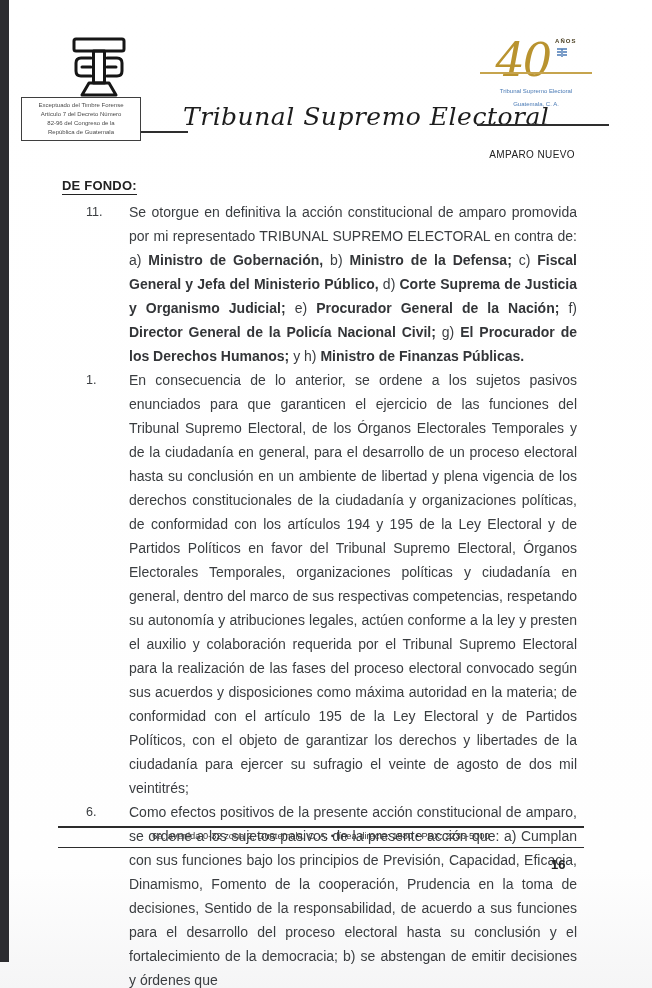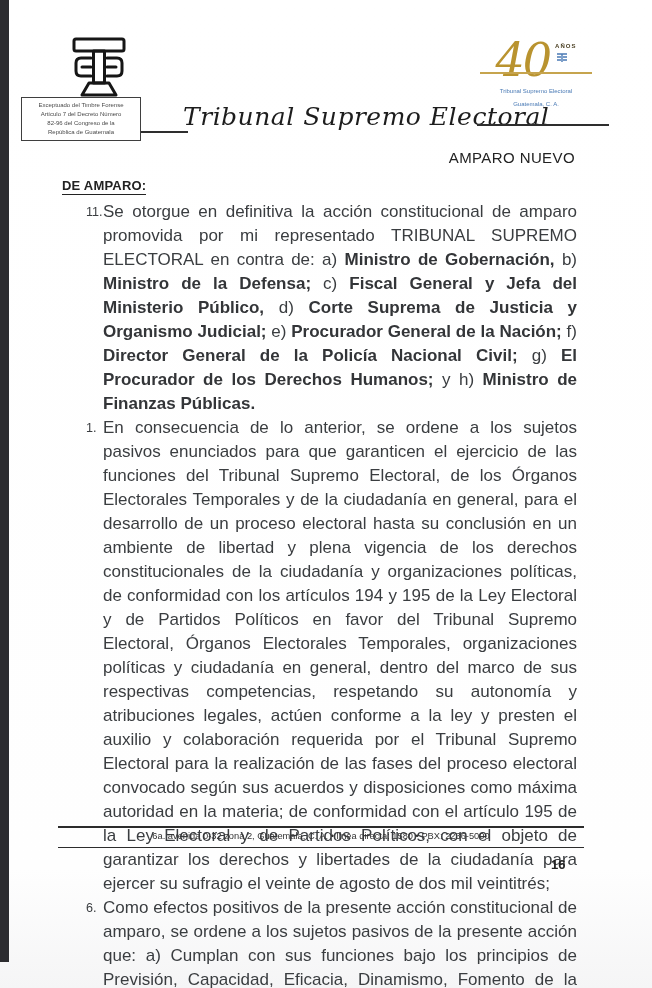--- a/index.html
+++ b/index.html
@@ -20,41 +20,41 @@
     display:flex;flex-direction:column;justify-content:center;background:#fff;
   }
   .rule-left{position:absolute;left:141px;top:131px;width:47px;height:2px;background:#2e2e2e;}
   .rule-right{position:absolute;left:477px;top:124px;width:132px;height:2px;background:#2e2e2e;}
   .script-title{
     position:absolute;left:183px;top:102px;width:294px;text-align:center;
     font-family:"DejaVu Serif",serif;font-style:italic;font-size:25px;
     letter-spacing:.5px;color:#1d1d1d;white-space:nowrap;
   }
   .anniv{position:absolute;left:474px;top:38px;width:124px;text-align:center;}
-  .anniv-row{display:flex;align-items:center;justify-content:center;gap:5px;position:relative;}
+  .anniv-row{display:flex;align-items:flex-start;justify-content:center;gap:5px;position:relative;}
   .num40{font-family:"DejaVu Serif",serif;font-style:italic;font-size:46px;line-height:44px;color:#b9932f;letter-spacing:-2px;}
   .anniv-side{display:flex;flex-direction:column;align-items:flex-start;gap:1px;margin-bottom:9px;}
   .anos{font-size:6px;font-weight:bold;letter-spacing:1px;color:#4a3f22;}
   .gold-line{position:absolute;left:6px;right:6px;top:34px;height:2px;background:#c6a44e;}
   .anniv-cap{margin-top:5px;font-size:6px;line-height:8px;color:#4a7ab5;}
   .doc-type{
-    position:absolute;right:77px;top:149px;font-size:15px;letter-spacing:.4px;
+    position:absolute;right:77px;top:149px;font-size:10px;letter-spacing:.4px;
     color:#222;font-weight:500;
   }
 
   
   .body-block{position:absolute;left:62px;top:176px;width:515px;}
   .section-heading{
     font-size:13px;font-weight:bold;color:#222;letter-spacing:.2px;
     display:inline-block;border-bottom:1.6px solid #222;padding-bottom:1px;
   }
   .fondo-list{margin-top:5px;}
   .item{position:relative;padding-left:41px;box-sizing:border-box;}
   .item .num{position:absolute;left:24px;top:0;font-size:12.6px;line-height:24px;}
-  .item .txt{font-size:17px;line-height:24px;text-align:justify;color:#3a3d40;}
+  .item .txt{font-size:14px;line-height:24px;text-align:justify;color:#3a3d40;margin-left:26px;}
   .item .txt .b{font-weight:bold;color:#333538;}
 
   
   .footer{
     position:absolute;left:58px;right:68px;top:826px;
     border-top:2px solid #2c2c2c;border-bottom:1.6px solid #2c2c2c;
     text-align:center;font-size:9.3px;line-height:13.5px;color:#333;
     padding:2px 0 3px;
   }
   .page-number{position:absolute;left:551px;top:857px;font-size:13px;font-weight:bold;color:#222;}
@@ -101,21 +101,21 @@
       </span>
       <span class="gold-line"></span>
     </div>
     <div class="anniv-cap">Tribunal Supremo Electoral</div>
     <div class="anniv-cap">Guatemala, C. A.</div>
   </div>
 
   <div class="doc-type">AMPARO NUEVO</div>
 
   <div class="body-block">
-    <span class="section-heading">DE AMPARO:</span>
+    <span class="section-heading">DE FONDO:</span>
     <div class="fondo-list">
         <div class="item">
           <span class="num">11.</span>
           <div class="txt"><span>Se otorgue en definitiva la acción constitucional de amparo promovida por mi representado TRIBUNAL SUPREMO ELECTORAL en contra de: a) </span><span class="b">Ministro de Gobernación,</span><span> b) </span><span class="b">Ministro de la Defensa;</span><span> c) </span><span class="b">Fiscal General y Jefa del Ministerio Público,</span><span> d) </span><span class="b">Corte Suprema de Justicia y Organismo Judicial;</span><span> e) </span><span class="b">Procurador General de la Nación;</span><span> f) </span><span class="b">Director General de la Policía Nacional Civil;</span><span> g) </span><span class="b">El Procurador de los Derechos Humanos;</span><span> y h) </span><span class="b">Ministro de Finanzas Públicas.</span></div>
         </div>
         <div class="item">
           <span class="num">1.</span>
           <div class="txt"><span>En consecuencia de lo anterior, se ordene a los sujetos pasivos enunciados para que garanticen el ejercicio de las funciones del Tribunal Supremo Electoral, de los Órganos Electorales Temporales y de la ciudadanía en general, para el desarrollo de un proceso electoral hasta su conclusión en un ambiente de libertad y plena vigencia de los derechos constitucionales de la ciudadanía y organizaciones políticas, de conformidad con los artículos 194 y 195 de la Ley Electoral y de Partidos Políticos en favor del Tribunal Supremo Electoral, Órganos Electorales Temporales, organizaciones políticas y ciudadanía en general, dentro del marco de sus respectivas competencias, respetando su autonomía y atribuciones legales, actúen conforme a la ley y presten el auxilio y colaboración requerida por el Tribunal Supremo Electoral para la realización de las fases del proceso electoral convocado según sus acuerdos y disposiciones como máxima autoridad en la materia; de conformidad con el artículo 195 de la Ley Electoral y de Partidos Políticos, con el objeto de garantizar los derechos y libertades de la ciudadanía para ejercer su sufragio el veinte de agosto de dos mil veintitrés;</span></div>
         </div>
         <div class="item">

